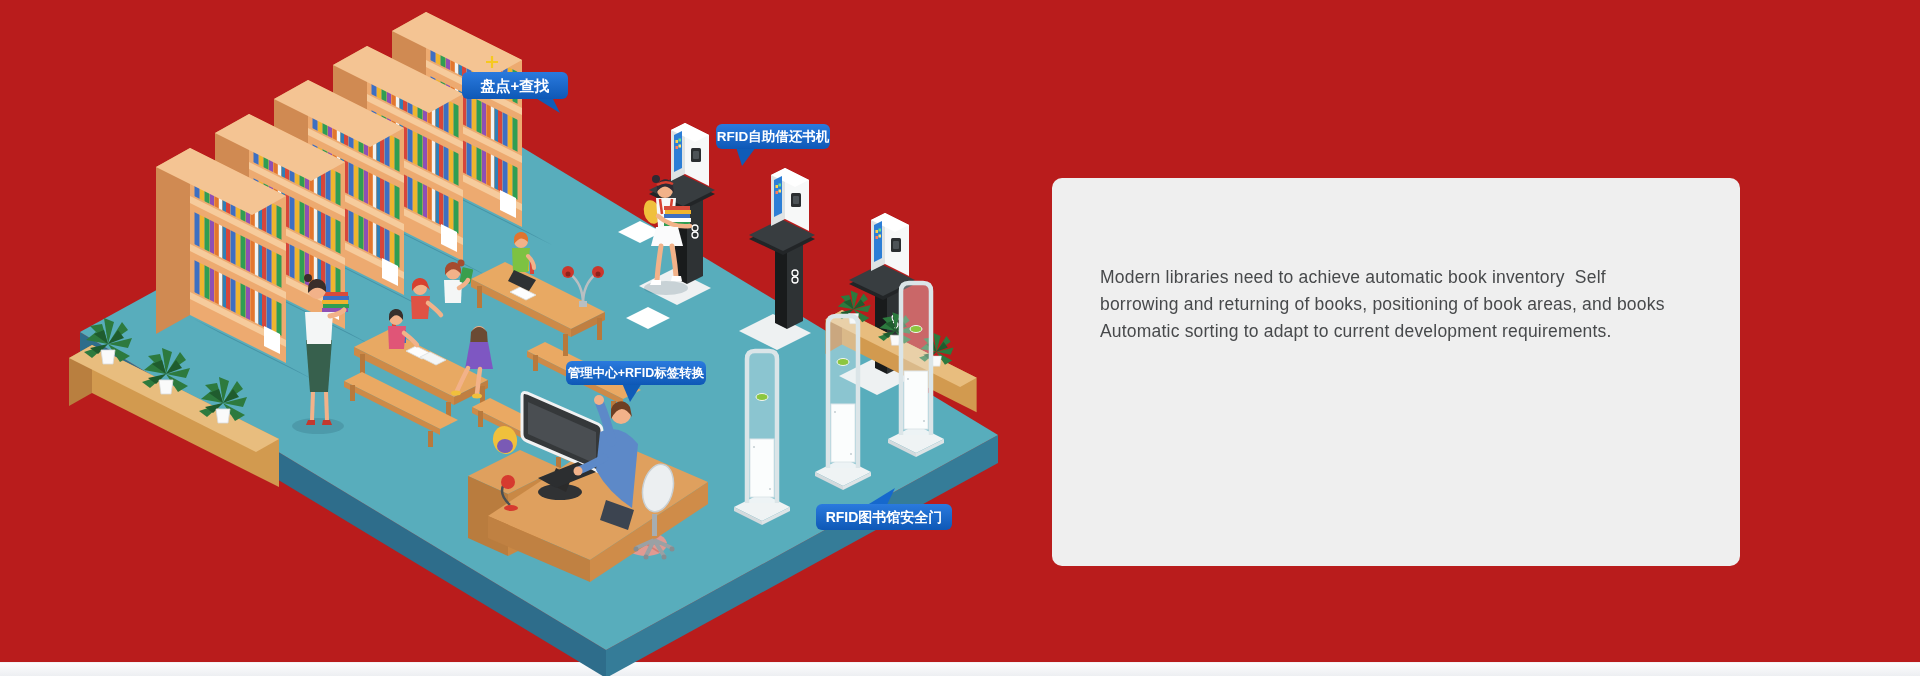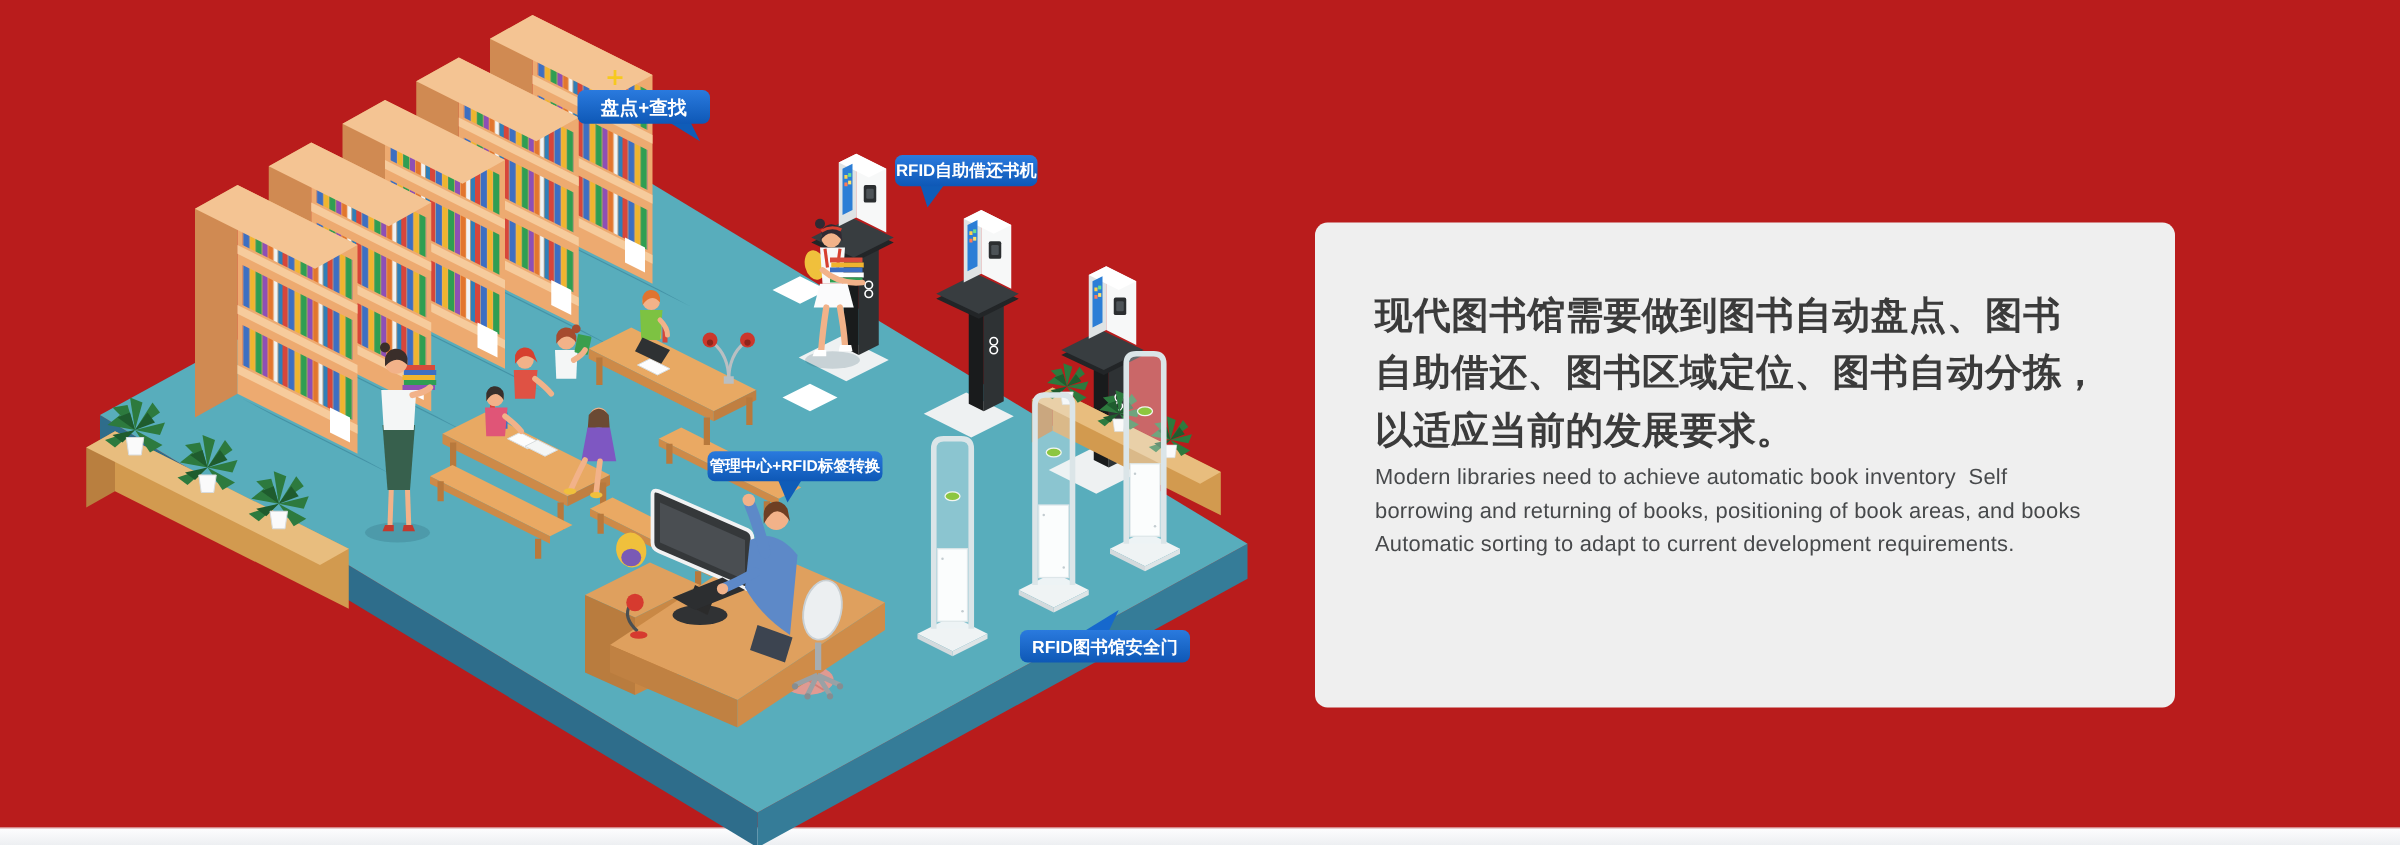--- a/index.html
+++ b/index.html
@@ -3,21 +3,21 @@
 <meta charset="utf-8">
 <style>
   html,body{margin:0;padding:0;background:#ffffff;font-family:"Liberation Sans",sans-serif;}
   .page{position:relative;width:1920px;height:676px;overflow:hidden;background:#b91c1c;}
   .bottom-strip{position:absolute;left:0;bottom:0;width:100%;height:13px;
     background:linear-gradient(180deg,#fdfdfe 0%,#edeff2 100%);border-top:1px solid #f3f4f6;z-index:1;}
   .illustration{position:absolute;left:0;top:0;width:1020px;height:676px;z-index:2;}
   .info-panel{position:absolute;left:1052px;top:178px;width:688px;height:388px;background:#efefef;
     border-radius:10px;z-index:1;box-sizing:border-box;padding:52px 40px 0 48px;}
   .heading-line{font-size:30px;line-height:46px;font-weight:bold;color:#3b3b3b;letter-spacing:0.5px;}
-  .body-text{font-size:17.5px;line-height:27px;color:#47494b;width:588px;
+  .body-text{margin-top:34px;font-size:17.5px;line-height:27px;color:#47494b;width:588px;
     white-space:pre-wrap;letter-spacing:0.2px;}
   svg text.callout-text{font-family:"Liberation Sans",sans-serif;font-weight:bold;fill:#ffffff;}
 </style>
 </head>
 <body>
 
 <div class="page">
 
   <div class="bottom-strip"></div>
 
@@ -328,21 +328,16 @@
     </g>
 
     <g>
       <polygon points="864,507 886,507 895,488" fill="#1668cd"></polygon>
       <rect x="816" y="504" width="136" height="26" rx="6" fill="url(#cg)"></rect>
       <text class="callout-text" x="884" y="522" font-size="14" text-anchor="middle">RFID图书馆安全门</text>
     </g>
   </svg>
 
   <div class="info-panel">
-    <div class="heading">
-      <div class="heading-line">现代图书馆需要做到图书自动盘点、图书</div>
-      <div class="heading-line">自助借还、图书区域定位、图书自动分拣，</div>
-      <div class="heading-line">以适应当前的发展要求。</div>
-    </div>
     <div class="body-text">Modern libraries need to achieve automatic book inventory  Self borrowing and returning of books, positioning of book areas, and books Automatic sorting to adapt to current development requirements.</div>
   </div>
 
 </div>
 
 </body></html>

